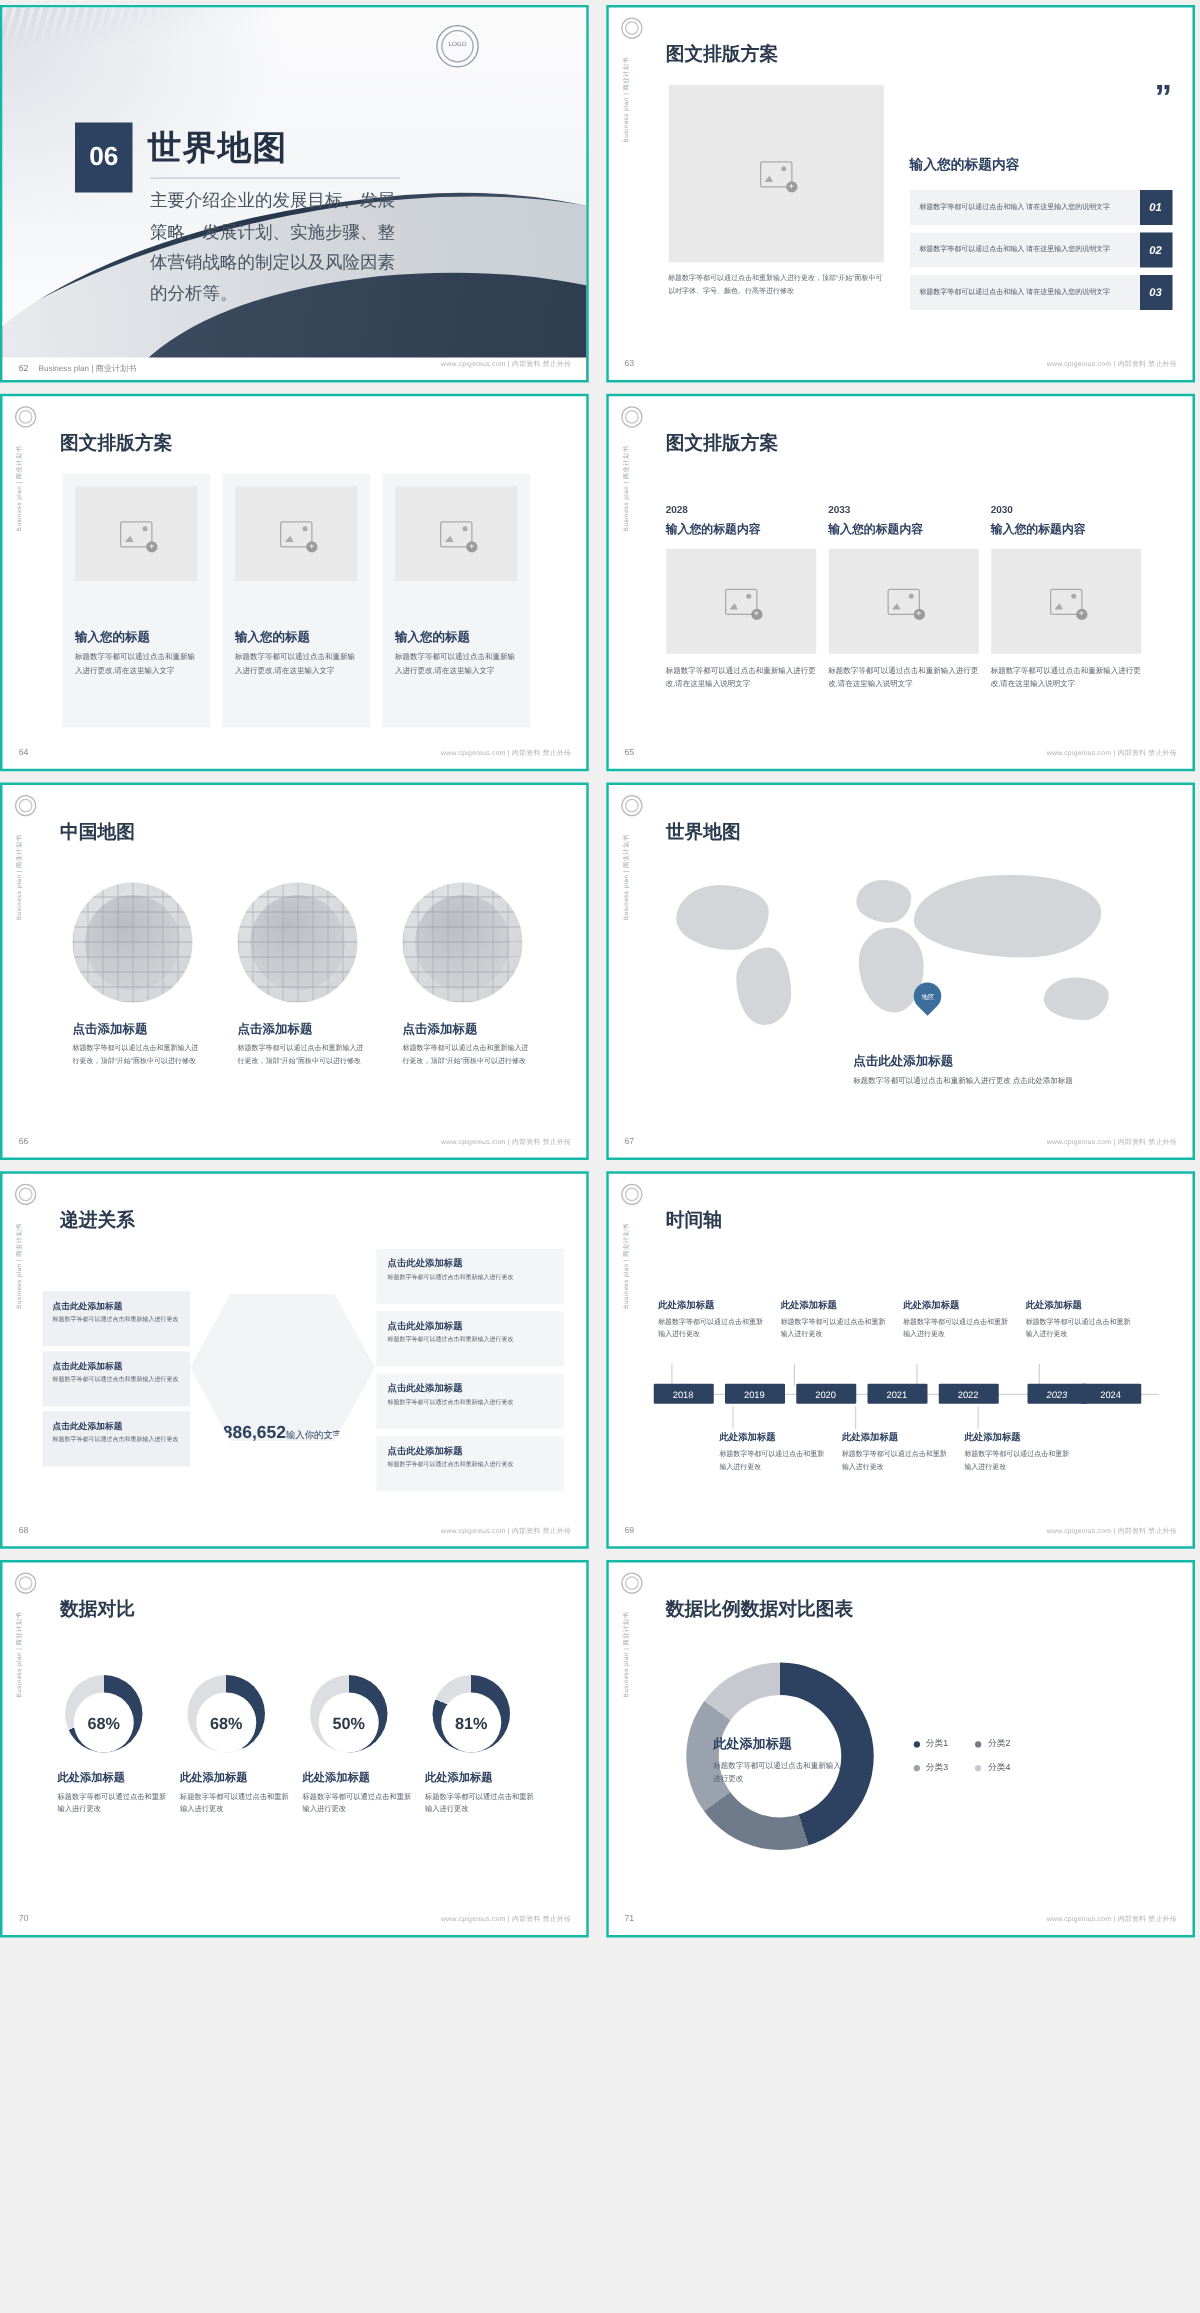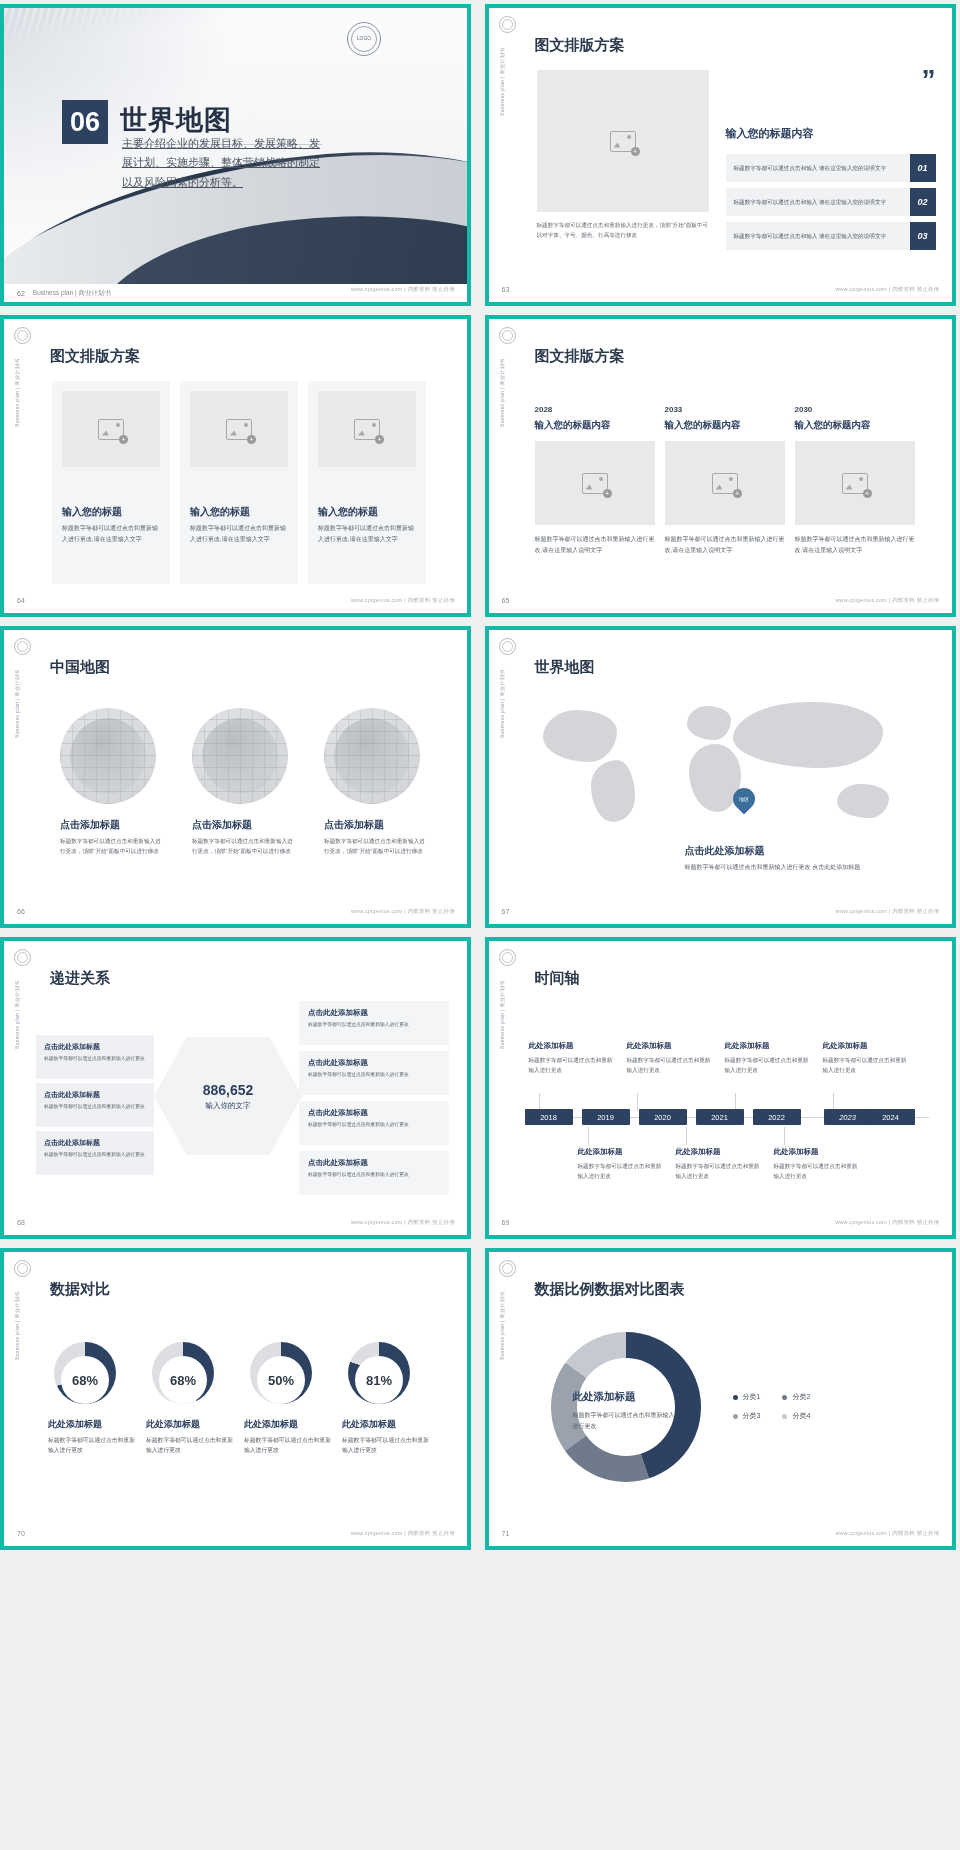--- a/index.html
+++ b/index.html
@@ -14,21 +14,21 @@
     grid-template-columns: 1fr 1fr;
     gap: 9px;
     padding: 4px 0;
   }
   .slide {
     position: relative;
     width: 471px;
     height: 302px;
     background: #fff;
     overflow: hidden;
-    border: 4px solid #14b8a6;
+    border: 2px solid #14b8a6;
   }
   
   .crest {
     position: absolute; top: 8px; left: 10px;
     width: 17px; height: 17px;
     border-radius: 50%;
     border: 1px solid #b9b9b9;
     display: flex; align-items: center; justify-content: center;
     font-size: 5px; color: #999;
   }
@@ -90,32 +90,32 @@
   .cover .logo {
     position: absolute; right: 86px; top: 14px;
     width: 34px; height: 34px; border-radius: 50%;
     border: 1px solid #8a93a0; display:flex;align-items:center;justify-content:center;
     color:#5d6people; 
   }
   .cover .logo-inner{width:26px;height:26px;border:1px solid #9aa3b0;border-radius:50%;
     display:flex;align-items:center;justify-content:center;font-size:5px;color:#6b7480;text-align:center;line-height:1.1;}
   .cover .numbox {
     position: absolute; left: 58px; top: 92px;
-    width: 46px; height: 44px;
+    width: 46px; height: 56px;
     background: #2d4160; color: #fff;
     display: flex; align-items: center; justify-content: center;
-    font-size: 27px; font-weight: bold;
+    font-size: 21px; font-weight: bold;
   }
   .cover .ctitle {
     position: absolute; left: 116px; top: 94px;
     font-size: 27px; font-weight: bold; color: #253144; letter-spacing: 1px;
   }
   .cover .cdesc {
-    position: absolute; left: 118px; top: 126px; width: 200px;
-    font-size: 11px; line-height: 1.75; color: #4a5360; text-decoration: underline;
+    position: absolute; left: 118px; top: 142px; width: 200px;
+    font-size: 14px; line-height: 1.75; color: #4a5360;
   }
   .cover .cdesc-rule{position:absolute;left:118px;top:136px;width:200px;height:1px;background:#c8ccd3;}
   .cover .footbar {
     position: absolute; left: 0; bottom: 0; width: 100%; height: 18px;
     background: #fff; display: flex; align-items: center;
   }
   .cover .footbar .pn { margin-left: 13px; font-size: 7px; color: #7d7d7d;}
   .cover .footbar .fl { margin-left: 8px; font-size: 6.5px; color: #8b8b8b;}
   
   .ph {
@@ -170,21 +170,21 @@
   .s67p{position:absolute;left:196px;top:232px;width:190px;font-size:6px;line-height:1.8;color:#5a616b;}
   
   .lcard{position:absolute;left:32px;width:118px;height:44px;background:#eef0f4;}
   .lcard h5{font-size:7px;font-weight:bold;color:#2d4160;margin:7px 0 0 8px;}
   .lcard p{font-size:4.8px;line-height:1.6;color:#5a616b;margin:3px 8px 0 8px;}
   .rcard{position:absolute;right:18px;width:150px;height:44px;background:#f4f5f7;}
   .rcard h5{font-size:7.5px;font-weight:bold;color:#2d4160;margin:7px 0 0 9px;}
   .rcard p{font-size:4.8px;line-height:1.6;color:#5a616b;margin:3px 9px 0 9px;}
   .hexwrap{position:absolute;left:150px;top:96px;width:148px;height:118px;
     background:#f2f3f5;clip-path:polygon(22% 0,78% 0,100% 50%,78% 100%,22% 100%,0 50%);
-    display:flex;flex-direction:column;align-items:center;justify-content:center;}
+    display:flex;flex-direction:row;align-items:flex-end;justify-content:center;}
   .hexwrap .big{font-size:14px;font-weight:bold;color:#2d4160;}
   .hexwrap .sm{font-size:7.5px;color:#2d4160;margin-top:3px;}
   
   .tl-line{position:absolute;left:40px;top:176px;width:400px;height:1px;background:#cfd3da;}
   .yrpill{position:absolute;top:168px;width:48px;height:16px;background:#2d4160;color:#fff;
     font-size:7.5px;display:flex;align-items:center;justify-content:center;border-radius:1px;}
   .tlblock{position:absolute;width:84px;}
   .tlblock h5{font-size:7.5px;font-weight:bold;color:#2d4160;}
   .tlblock p{font-size:5.6px;line-height:1.75;color:#5a616b;margin-top:5px;}
   .tl-stem{position:absolute;width:1px;background:#cfd3da;}

